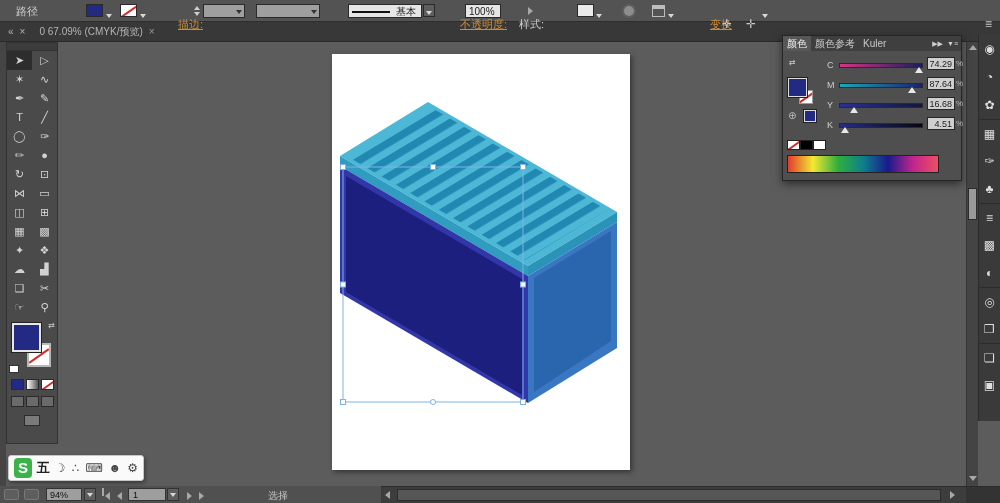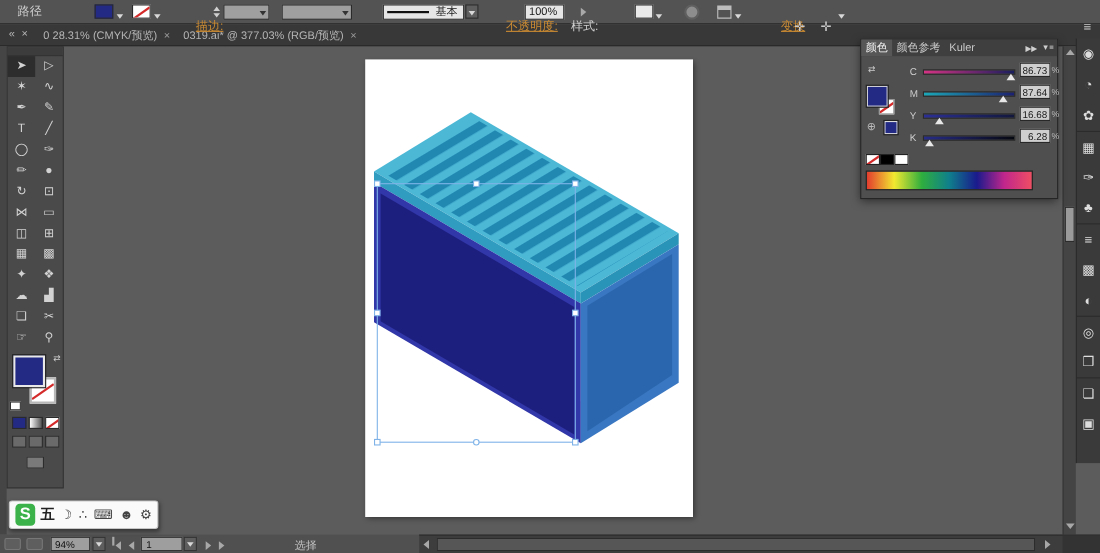--- a/index.html
+++ b/index.html
@@ -129,44 +129,43 @@
     </div>
   <div class="abs grey-dd" style="left:203px;width:42px">
       <span class="dd-arrow"></span>
     </div>
   <div class="abs grey-dd" style="left:256px;width:64px">
       <span class="dd-arrow"></span>
     </div>
   <div class="abs field" style="left:348px;width:74px"><span class="stroke-line"></span><span>基本</span></div>
   <div class="abs dd-btn" style="left:423px"><span class="dd-arrow" style="margin-top:4px"></span></div>
   <span class="abs lbl accent" style="left:440px">不透明度:</span>
-  <div class="abs field" style="left:477px;width:36px">100%</div>
+  <div class="abs field" style="left:465px;width:36px">100%</div>
   <span class="abs tri-right" style="left:528px;top:7px"></span>
   <span class="abs lbl" style="left:519px">样式:</span>
   <div class="abs swatch-well" style="left:577px;background:#e9e9e9"></div>
   <span class="abs" style="left:596px;top:9px"><span class="dd-arrow"></span></span>
   <div class="abs" style="left:622px;top:4px;width:14px;height:14px;border-radius:50%;background:#8d8d8d;border:2px solid #5f5f5f"></div>
   <div class="abs" style="left:652px;top:5px;width:13px;height:12px;border:1px solid #bdbdbd;border-top-width:4px"></div>
   <span class="abs" style="left:668px;top:9px"><span class="dd-arrow"></span></span>
   <span class="abs lbl accent" style="left:690px">变换</span>
   <span class="abs cb-icon" style="left:722px">✛</span>
   <span class="abs cb-icon" style="left:746px">✛</span>
   <span class="abs" style="left:762px;top:9px"><span class="dd-arrow"></span></span>
   <span class="abs cb-icon" style="right:8px">≡</span>
 </div>
 
 <div id="tab-bar" class="abs">
   <span style="margin-right:6px">«</span>
   <span style="margin-right:8px">×</span>
   <div id="tab-strip">
 
-      <span class="tab"><span class="tab-label">0 28.31% (CMYK/预览)</span><span class="tab-close">×</span></span>
-
-
-      <span class="tab"><span class="tab-label">0319.ai* @ 377.03% (RGB/预览)</span><span class="tab-close">×</span></span>
+      <span class="tab"><span class="tab-label">0 67.09% (CMYK/预览)</span><span class="tab-close">×</span></span>
+
+
 
     </div>
 </div>
 
 <div id="left-edge" class="abs"></div>
 <div id="toolbox" class="abs">
   <div id="toolbox-header"></div>
   <div id="tool-grid">
 
       <div class="tool active"><span class="tool-glyph">➤</span></div>
@@ -295,21 +294,21 @@
     <span id="cp-web-icon">⊕</span>
     <div id="cp-last-swatch" style="background: rgb(35, 42, 132);"></div>
   </div>
   <div id="cmyk-rows">
 
       <div class="cmyk-row">
         <span class="ch-label">C</span>
         <div class="slider-track" style="background: linear-gradient(to right, rgb(214, 51, 132), rgb(25, 30, 94));">
           <span class="slider-thumb" style="left: calc(96.51% - 4px);"></span>
         </div>
-        <span class="value-box">86.73</span>
+        <span class="value-box">74.29</span>
         <span class="pct">%</span>
       </div>
 
       <div class="cmyk-row">
         <span class="ch-label">M</span>
         <div class="slider-track" style="background: linear-gradient(to right, rgb(27, 168, 184), rgb(28, 32, 112));">
           <span class="slider-thumb" style="left: calc(87.64% - 4px);"></span>
         </div>
         <span class="value-box">87.64</span>
         <span class="pct">%</span>
@@ -322,21 +321,21 @@
         </div>
         <span class="value-box">16.68</span>
         <span class="pct">%</span>
       </div>
 
       <div class="cmyk-row">
         <span class="ch-label">K</span>
         <div class="slider-track" style="background: linear-gradient(to right, rgb(39, 44, 136), rgb(6, 8, 16));">
           <span class="slider-thumb" style="left: calc(5.49% - 4px);"></span>
         </div>
-        <span class="value-box">6.28</span>
+        <span class="value-box">4.51</span>
         <span class="pct">%</span>
       </div>
     </div>
   <div id="cp-swatch-row">
     <div class="tri-swatch none-slash" style="background:#fff"></div>
     <div class="tri-swatch" style="background:#000"></div>
     <div class="tri-swatch" style="background:#fff"></div>
   </div>
   <div id="spectrum" style="background: linear-gradient(to right, rgb(226, 59, 46), rgb(242, 233, 48), rgb(47, 174, 62), rgb(15, 127, 140), rgb(26, 26, 140), rgb(192, 38, 140), rgb(239, 78, 99));"></div>
 </div>

